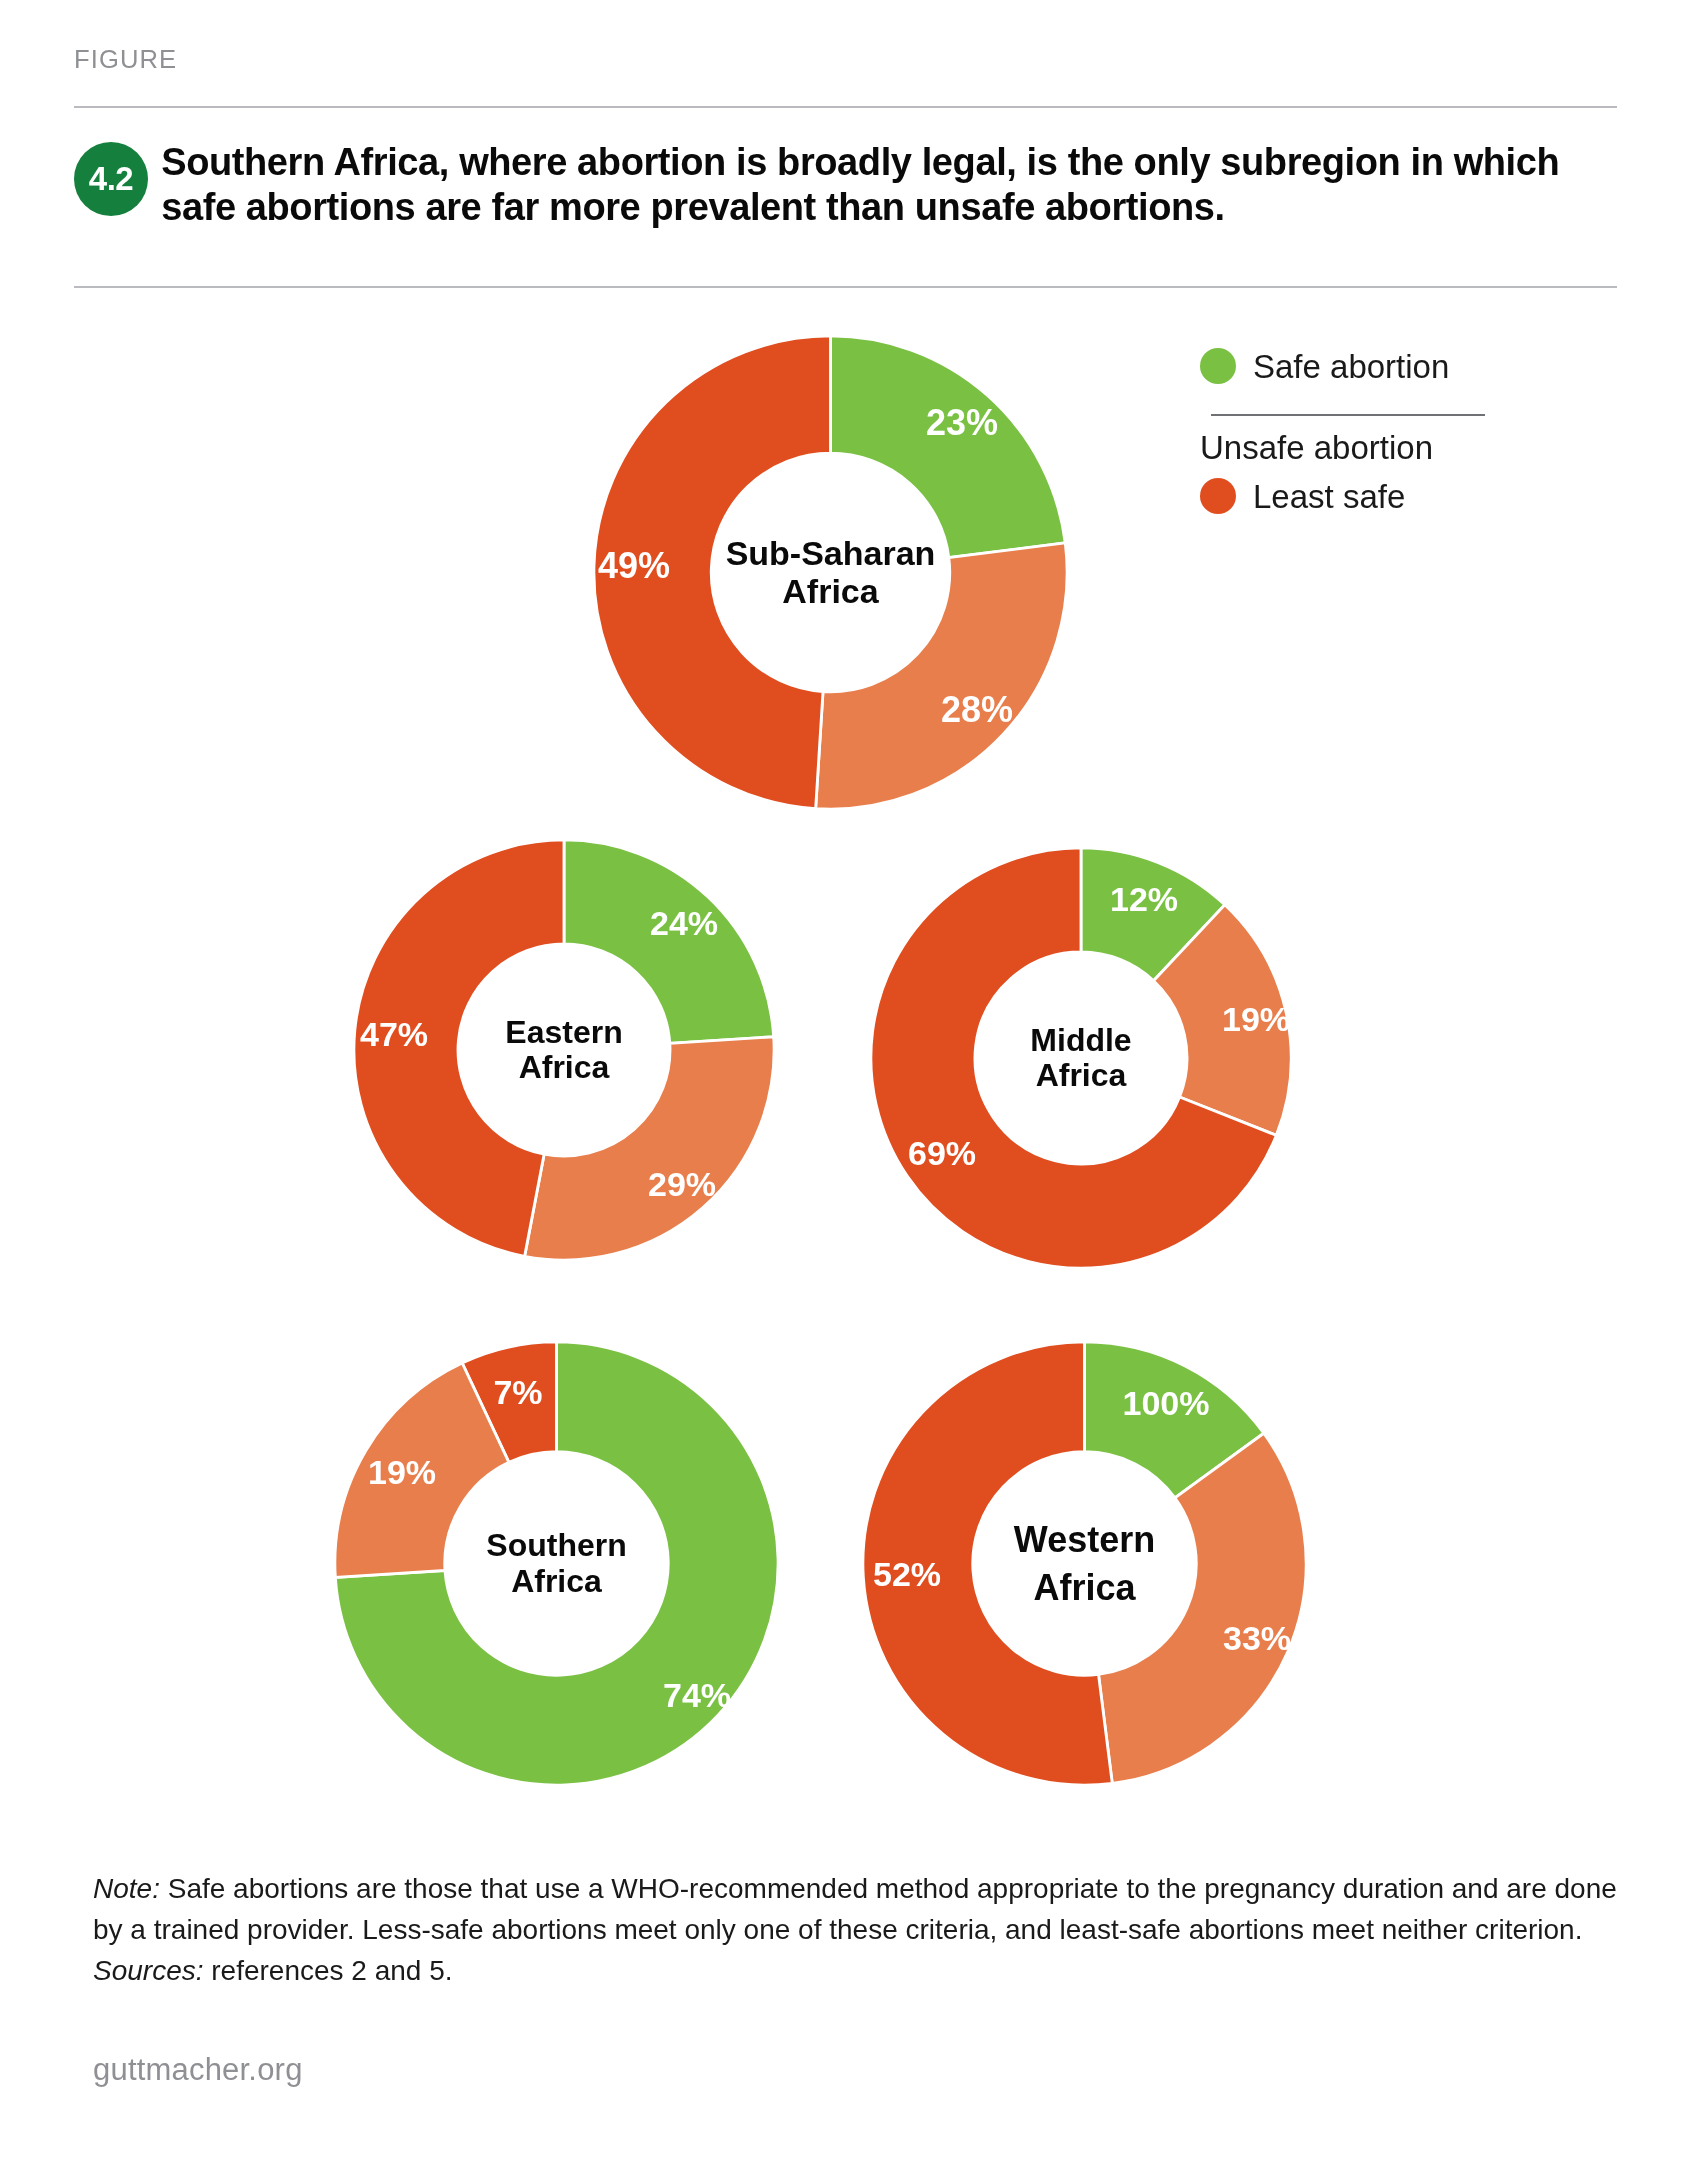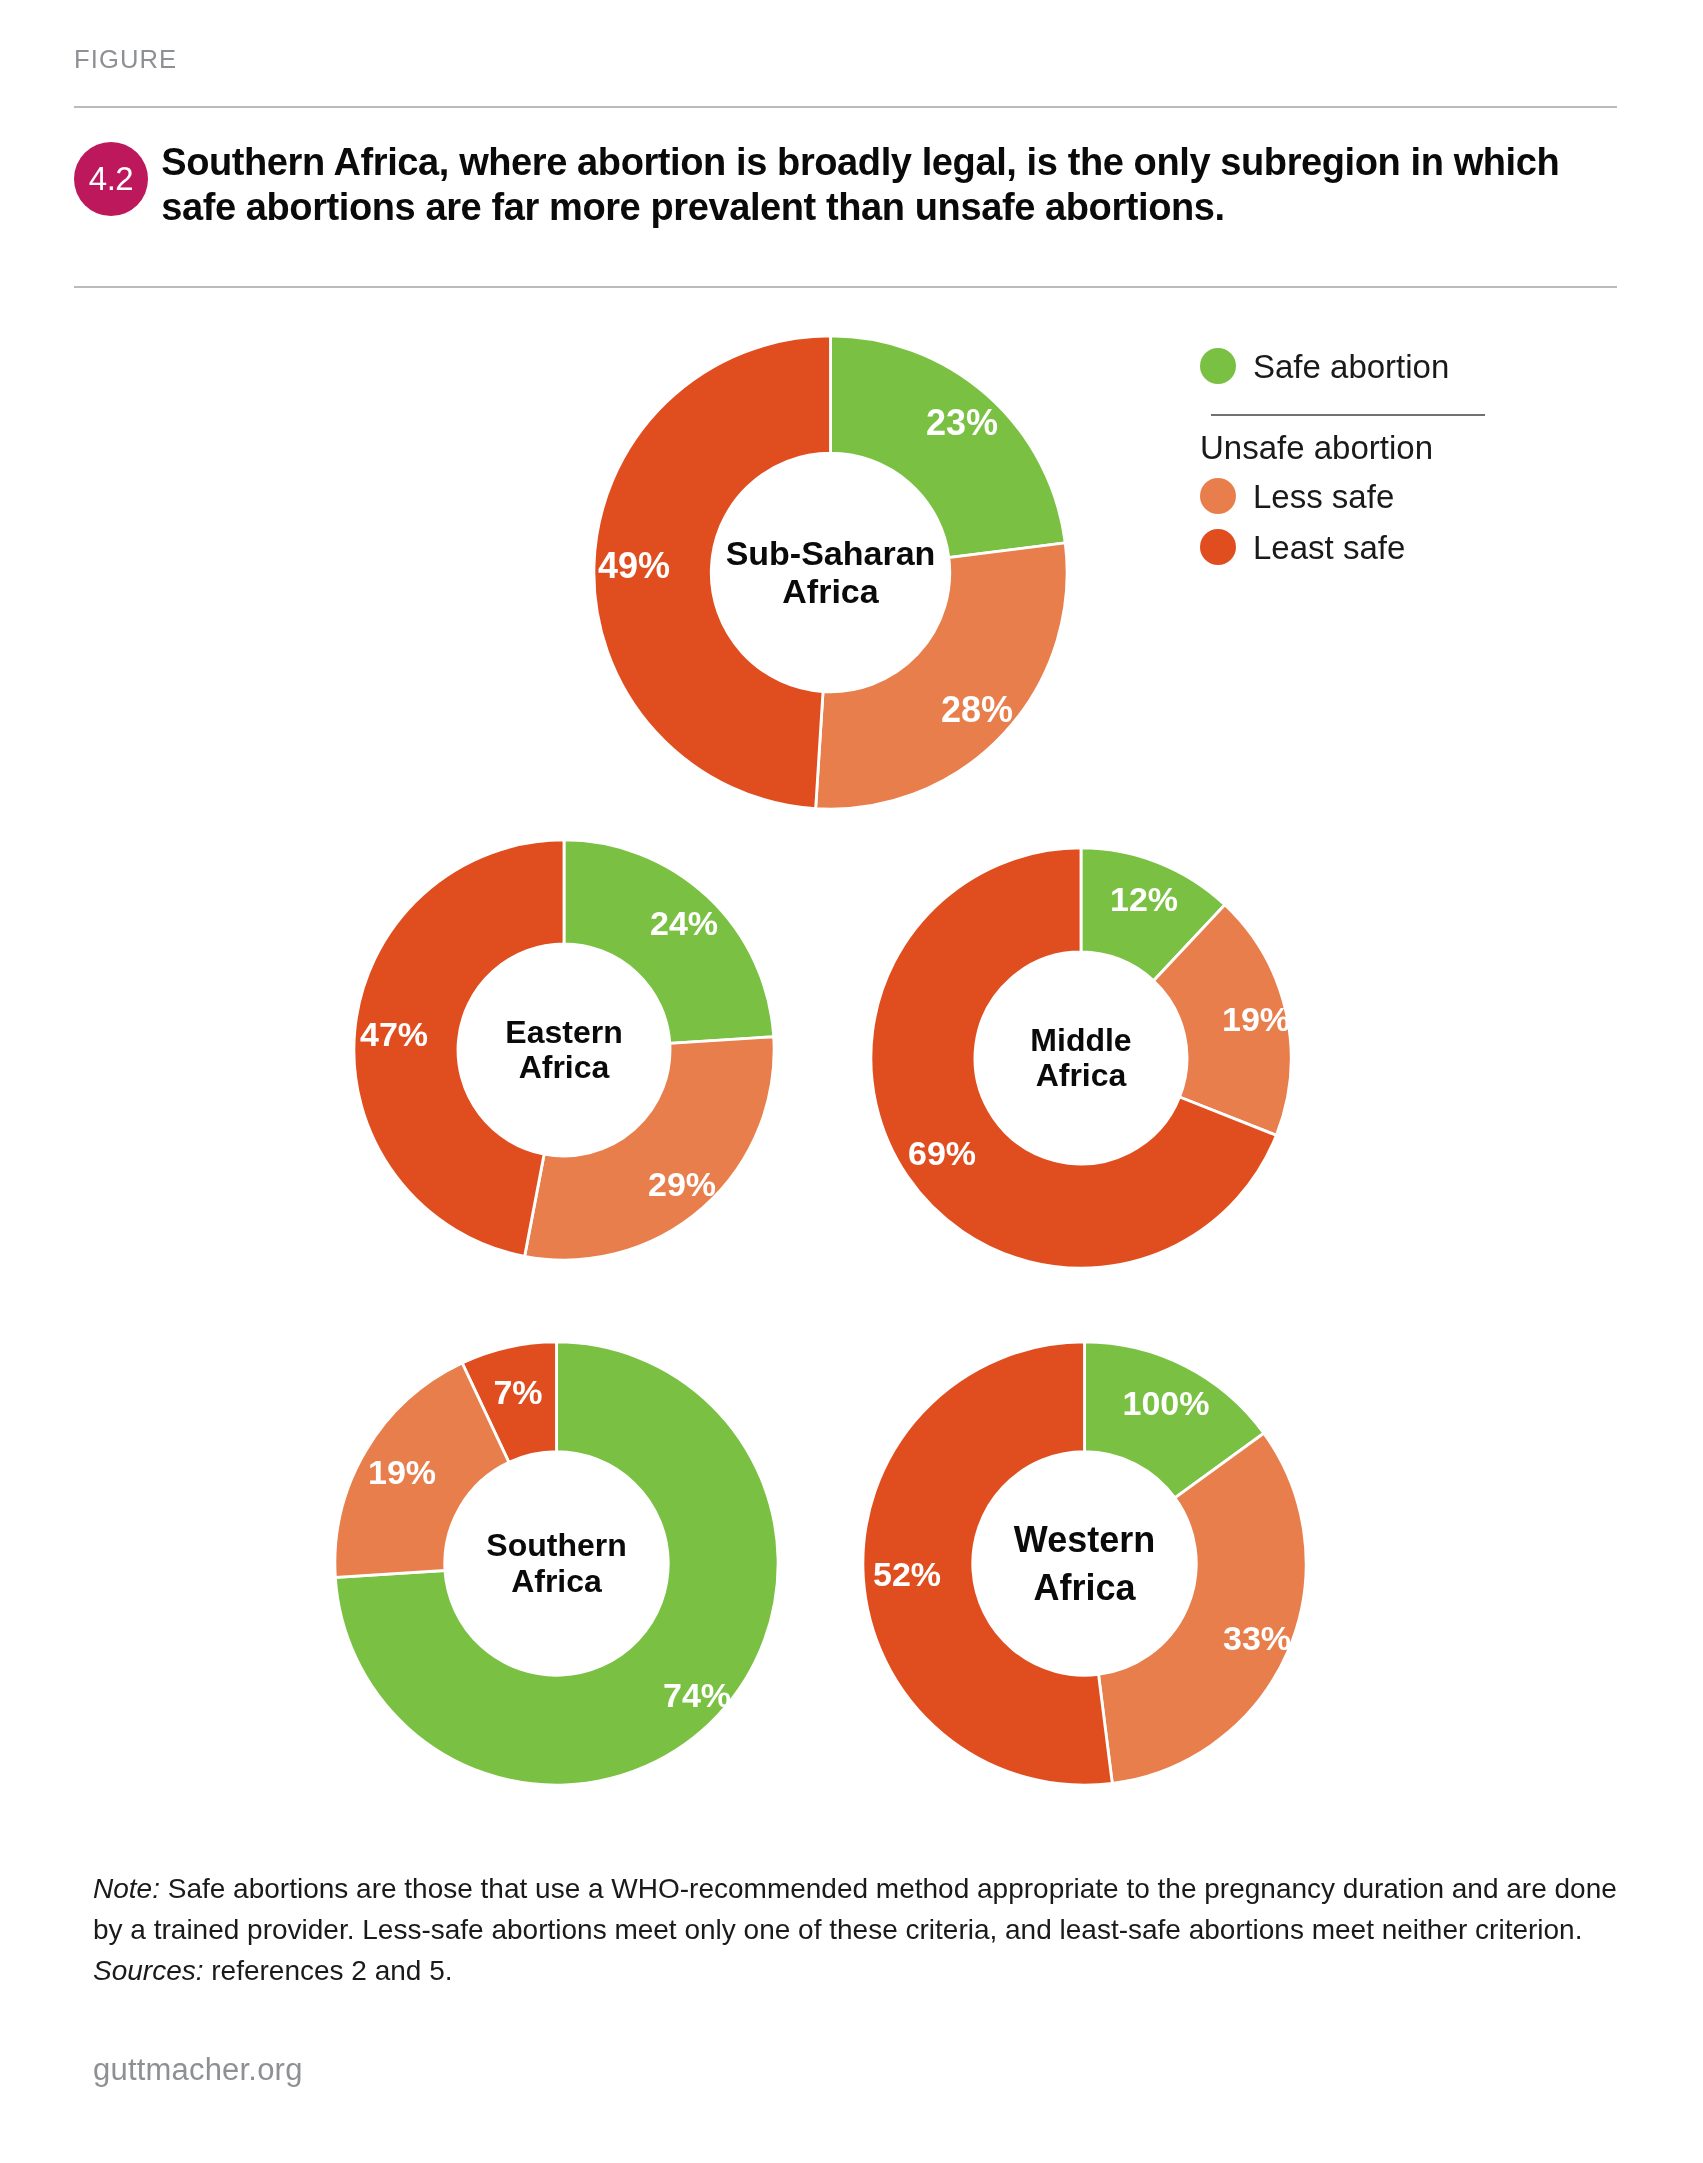--- a/index.html
+++ b/index.html
@@ -44,27 +44,27 @@
     top: 140px;
     width: 1552px;
     display: flex;
     align-items: flex-start;
   }
   .fig-badge {
     flex: 0 0 auto;
     width: 74px;
     height: 74px;
     border-radius: 50%;
-    background: #be185d;
+    background: #15803d;
     color: #ffffff;
     display: flex;
     align-items: center;
     justify-content: center;
     font-size: 33px;
-    font-weight: 400;
+    font-weight: 700;
     letter-spacing: -0.5px;
     margin-top: 1.9px;
   }
   .title-text {
     margin-left: 13.2px;
     font-size: 38px;
     line-height: 1.18;
     font-weight: 700;
     color: #0a0a0a;
     letter-spacing: -0.4px;
@@ -173,24 +173,20 @@
   <div class="rule bottom"></div>
 
   <div class="legend">
     <div class="legend-row">
       <span class="swatch" style="background:#7AC143"></span>
       <span class="legend-text">Safe abortion</span>
     </div>
     <div class="legend-divider"></div>
     <div class="legend-head">Unsafe abortion</div>
     <div class="legend-row">
-      <span class="swatch" style="background:#E87E4C"></span>
-      <span class="legend-text">Less safe</span>
-    </div>
-    <div class="legend-row">
       <span class="swatch" style="background:#E04E20"></span>
       <span class="legend-text">Least safe</span>
     </div>
   </div>
 
   <div class="charts" id="charts-layer">
       <div class="donut" style="left: 592px; top: 334px; width: 477px; height: 477px;">
         <svg width="477" height="477" viewBox="0 0 504 504">
           <path d="M 252.00000000000003 2 A 250 250 0 0 1 500.02867532861944 220.6666916089239 L 377.0064523656242 236.20801257089767 A 126 126 0 0 0 252 126 Z" fill="#7AC143" stroke="#ffffff" stroke-width="3"></path>
           <path d="M 500.02867532861944 220.6666916089239 A 250 250 0 0 1 236.3023701176716 501.5066821070679 L 244.08839453930648 377.75136778196224 A 126 126 0 0 0 377.0064523656242 236.20801257089767 Z" fill="#E87E4C" stroke="#ffffff" stroke-width="3"></path>

